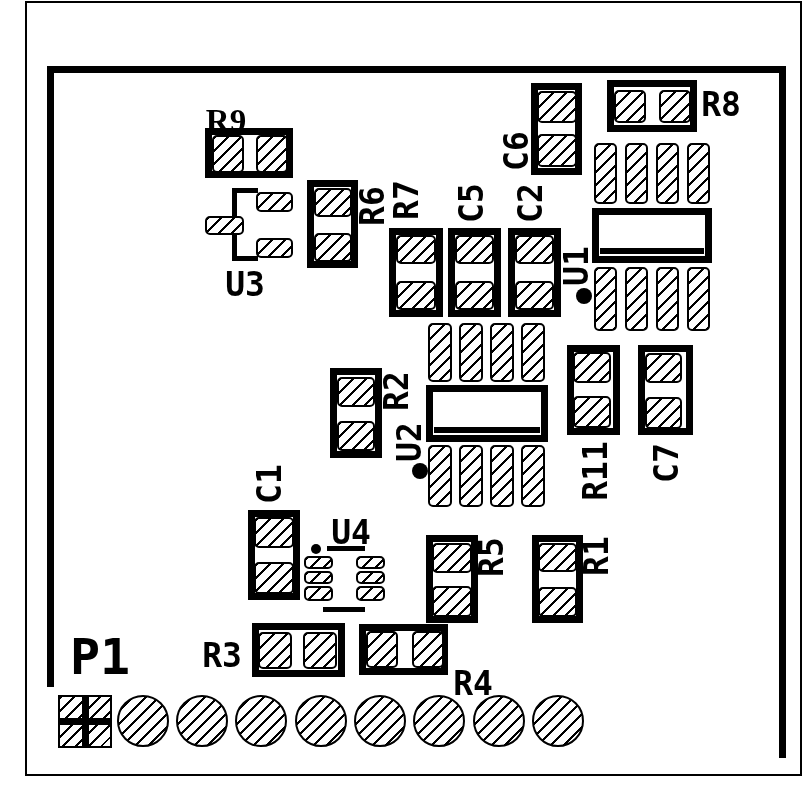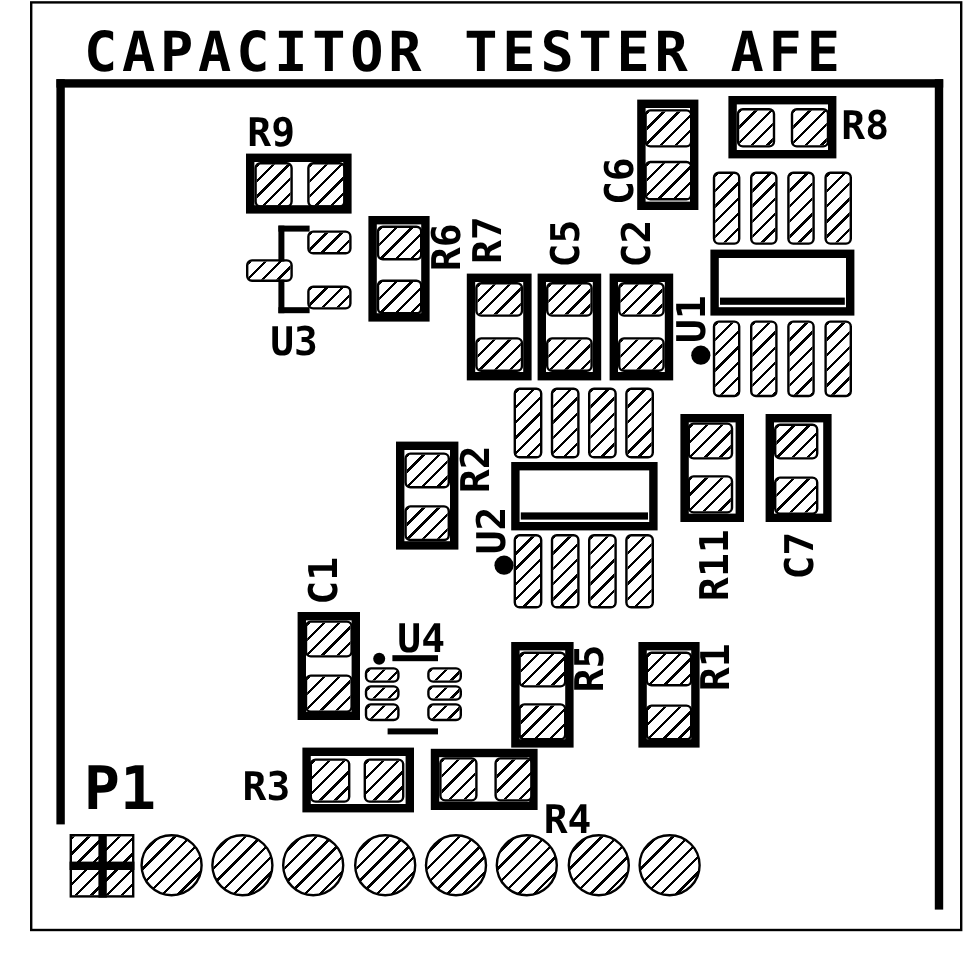--- a/index.html
+++ b/index.html
@@ -50,21 +50,20 @@
   .ref-label.rot { transform:translate(-50%,-50%) rotate(-90deg); }
 </style>
 </head>
 <body>
 
 <div id="stage">
   <div class="page-border"></div>
   <div class="sline" style="left:47px;top:66px;width:739px;height:7px"></div>
   <div class="sline" style="left:47px;top:66px;width:7px;height:621px"></div>
   <div class="sline" style="left:779px;top:66px;width:7px;height:692px"></div>
-  <div class="board-title">CAPACITOR TESTER AFE</div>
   <div id="board-layer">
       <div class="component">
         <div class="shape frame" style="left: 205px; top: 128px; width: 88px; height: 50px;"></div>
         <div class="shape pad" style="left: 212px; top: 135px; width: 32px; height: 38px;"></div>
         <div class="shape pad" style="left: 256px; top: 135px; width: 32px; height: 38px;"></div>
       </div>
       <div class="component">
         <div class="shape bar" style="left: 232px; top: 188px; width: 5px; height: 73px;"></div>
         <div class="shape bar" style="left: 232px; top: 188px; width: 26px; height: 5px;"></div>
         <div class="shape bar" style="left: 232px; top: 256px; width: 26px; height: 5px;"></div>
@@ -185,21 +184,21 @@
         <div class="shape bar" style="left: 58px; top: 718px; width: 54px; height: 7px;"></div>
         <div class="shape circle" style="left: 117px; top: 695px; height: 52px; width: 52px;"></div>
         <div class="shape circle" style="left: 176px; top: 695px; height: 52px; width: 52px;"></div>
         <div class="shape circle" style="left: 235px; top: 695px; height: 52px; width: 52px;"></div>
         <div class="shape circle" style="left: 295px; top: 695px; height: 52px; width: 52px;"></div>
         <div class="shape circle" style="left: 354px; top: 695px; height: 52px; width: 52px;"></div>
         <div class="shape circle" style="left: 413px; top: 695px; height: 52px; width: 52px;"></div>
         <div class="shape circle" style="left: 473px; top: 695px; height: 52px; width: 52px;"></div>
         <div class="shape circle" style="left: 532px; top: 695px; height: 52px; width: 52px;"></div>
       </div>
-      <div class="ref-label" style="left: 226px; top: 110px;">R9</div>
+      <div class="ref-label" style="left: 226px; top: 121px; font-family: Liberation Serif, serif;">R9</div>
       <div class="ref-label" style="left: 245px; top: 284px;">U3</div>
       <div class="ref-label rot" style="left: 372px; top: 206px;">R6</div>
       <div class="ref-label rot" style="left: 406px; top: 200px;">R7</div>
       <div class="ref-label rot" style="left: 471px; top: 203px;">C5</div>
       <div class="ref-label rot" style="left: 530px; top: 203px;">C2</div>
       <div class="ref-label rot" style="left: 516px; top: 151px;">C6</div>
       <div class="ref-label" style="left: 721px; top: 104px;">R8</div>
       <div class="ref-label rot" style="left: 576px; top: 266px;">U1</div>
       <div class="ref-label rot" style="left: 396px; top: 391px;">R2</div>
       <div class="ref-label rot" style="left: 409px; top: 442px;">U2</div>

